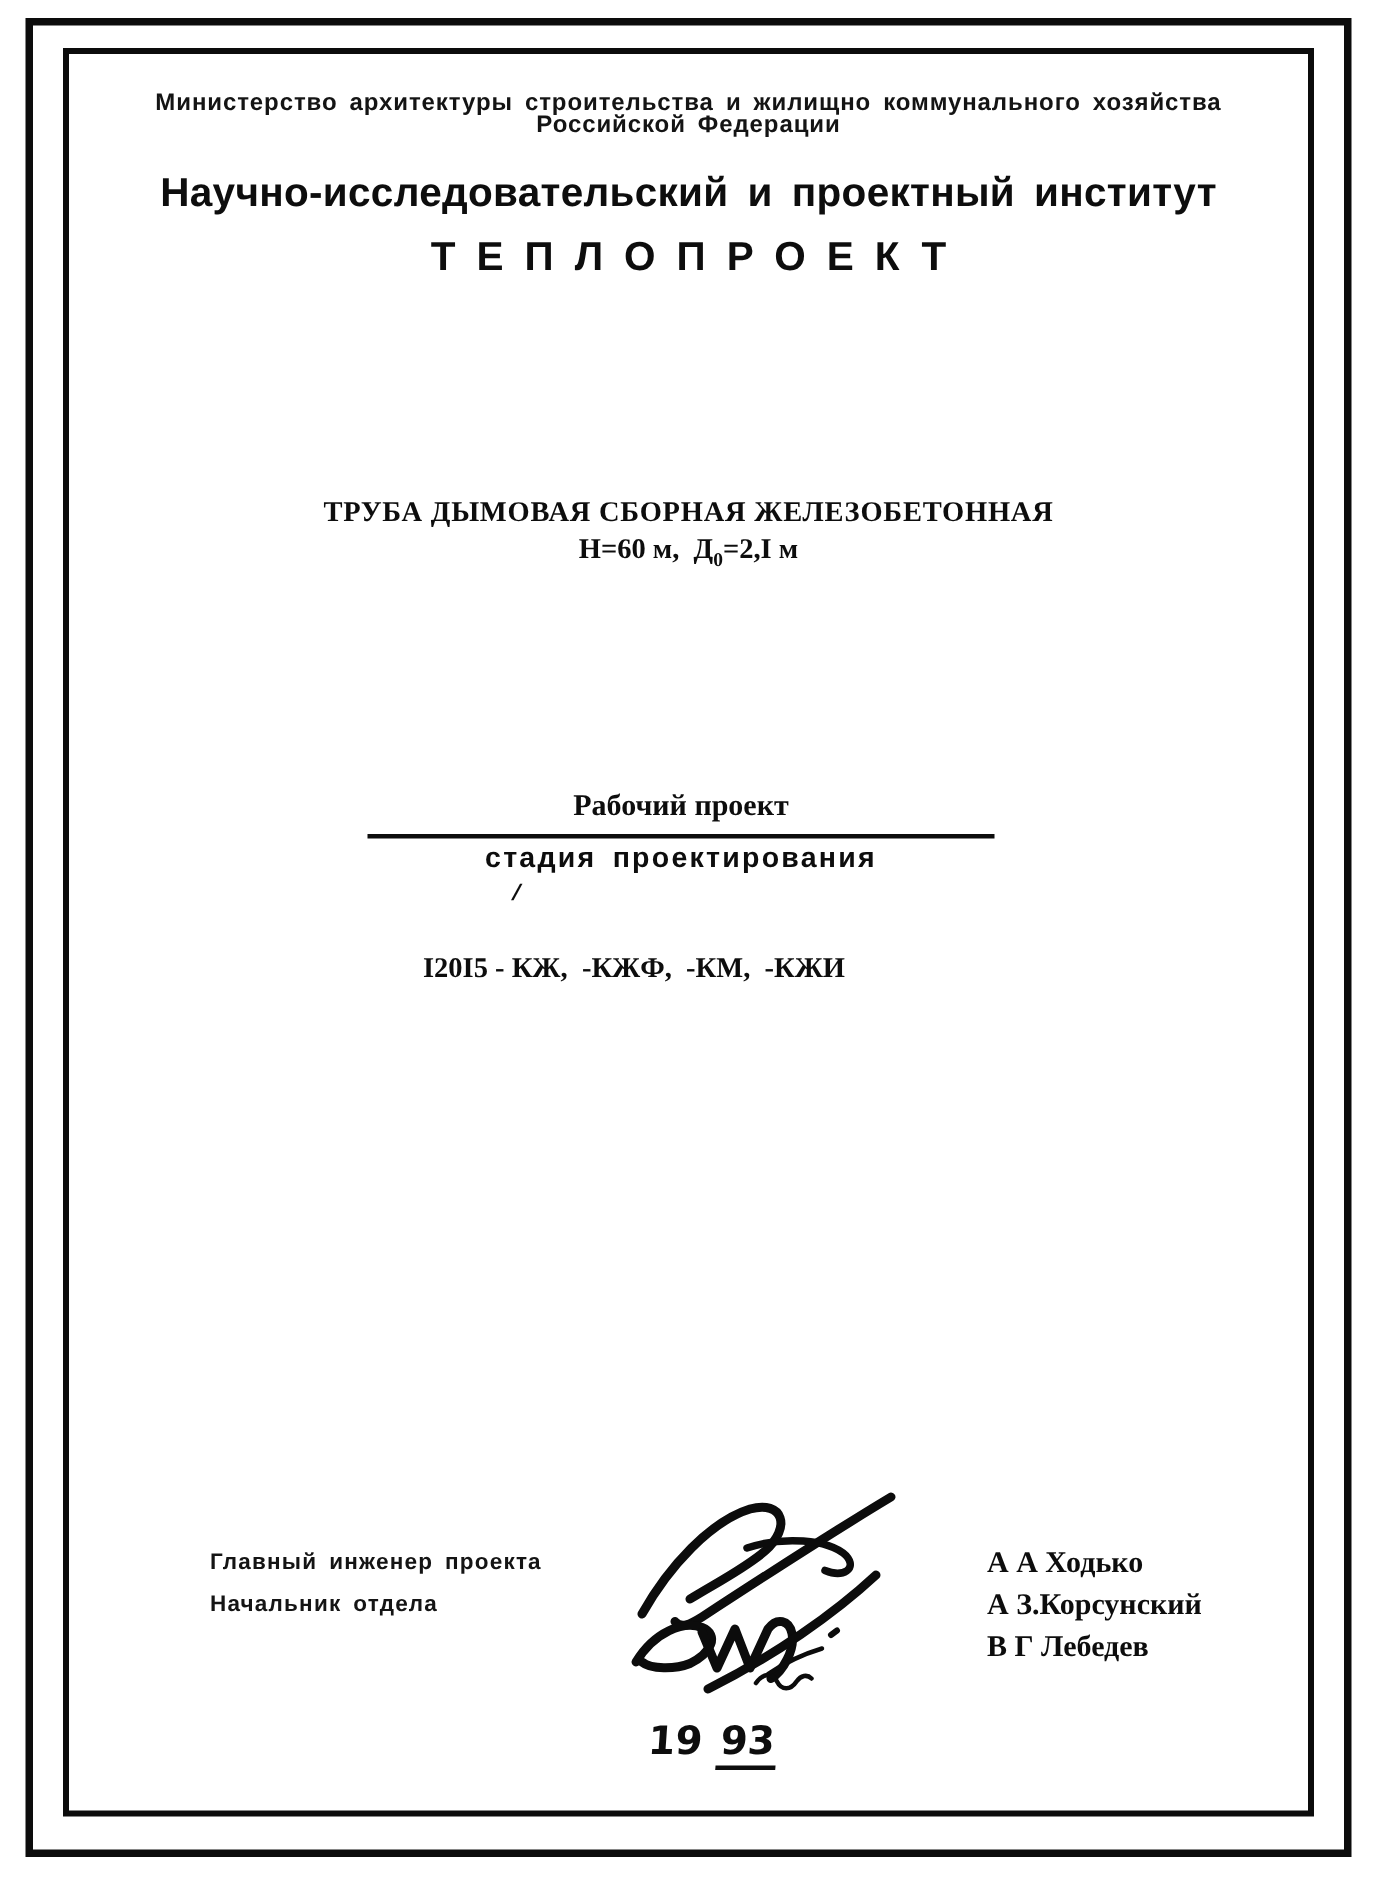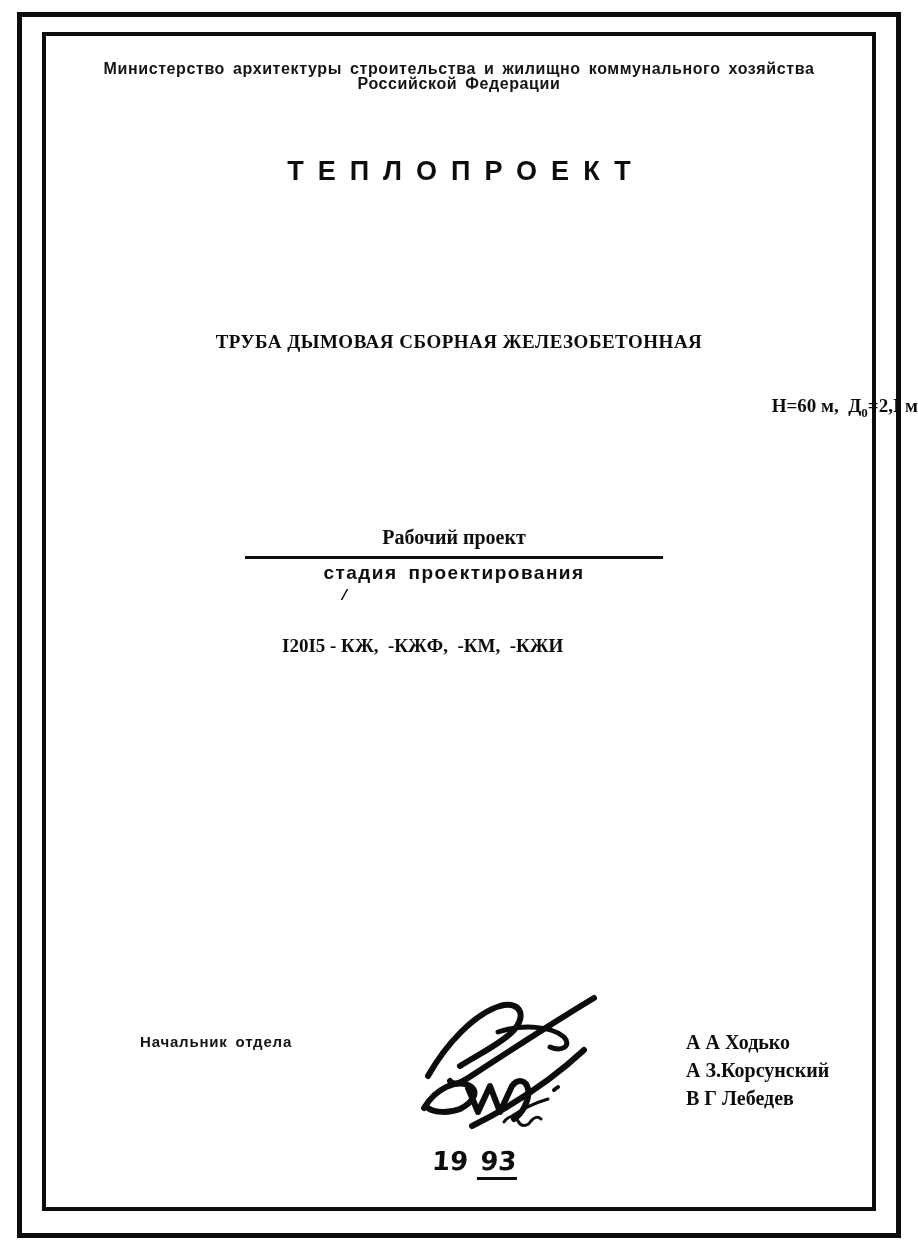--- a/index.html
+++ b/index.html
@@ -94,21 +94,20 @@
   .role-line {
     font-size: 15px;
     letter-spacing: 0.8px;
     word-spacing: 3px;
     line-height: 28px;
     color: #141414;
   }
   .name-line {
     font-size: 20px;
     line-height: 28px;
-    margin-left: 28px;
   }
   .year-line {
     font-size: 26px;
     font-family: "DejaVu Sans", "Liberation Sans", sans-serif;
     font-weight: 700;
     transform: skewX(-4deg);
   }
   .year-written {
     display: inline-block;
     margin-left: 10px;
@@ -120,33 +119,35 @@
 </head>
 <body>
 
 <div class="page">
 
   <div class="frame-outer"></div>
   <div class="frame-inner"></div>
 
   <div class="abs centered sans-b ministry" style="top: 60px;">Министерство архитектуры строительства и жилищно коммунального хозяйства</div>
   <div class="abs centered sans-b ministry" style="top: 75px;">Российской Федерации</div>
+  <div class="abs centered sans-b institute" style="top: 113px;">Научно-исследовательский и проектный институт</div>
   <div class="abs centered sans-b brand" style="top: 156px;">ТЕПЛОПРОЕКТ</div>
 
   <div class="abs centered mono-b doc-title" style="top: 331px;">ТРУБА ДЫМОВАЯ СБОРНАЯ ЖЕЛЕЗОБЕТОННАЯ</div>
-  <div class="abs centered mono-b dims" style="top: 395px; text-align: right;"><span>Н=60 м,  </span><span>Д</span><sub>0</sub><span>=2,I м</span></div>
+  <div class="abs centered mono-b dims" style="top: 356px;"><span>Н=60 м,  </span><span>Д</span><sub>0</sub><span>=2,I м</span></div>
 
   <div class="abs stage-block mono-b stage-value" style="top: 526px;">Рабочий проект</div>
   <div class="abs stage-rule"></div>
   <div class="abs stage-block sans-b stage-label" style="top: 562px;">стадия проектирования</div>
   <div class="abs stray-mark" style="left: 340px; top: 588px;">/</div>
 
   <div class="abs mono-b code-line" style="left: 282px; top: 623px; margin-top: 12px;">I20I5 - КЖ,  -КЖФ,  -КМ,  -КЖИ</div>
 
   <div class="abs" style="left: 140px; top: 1028px;">
+    <div class="sans-b role-line">Главный инженер проекта</div>
     <div class="sans-b role-line">Начальник отдела</div>
   </div>
 
   <div class="abs" style="left: 412px; top: 990px;">
     <svg class="sig-svg" width="200" height="145" viewBox="0 0 200 145" fill="none" stroke="#0c0c0c" stroke-linecap="round" stroke-linejoin="round">
 
       <path d="M16,86 C34,54 62,24 88,16 C110,10 116,28 98,44 C84,56 64,66 48,76" stroke-width="6"></path>
       <path d="M182,8 C152,26 108,54 56,88 C48,93 42,96 38,91" stroke-width="6"></path>
       <path d="M86,42 C110,34 140,36 152,47 C160,56 150,62 138,57" stroke-width="5"></path>
 

